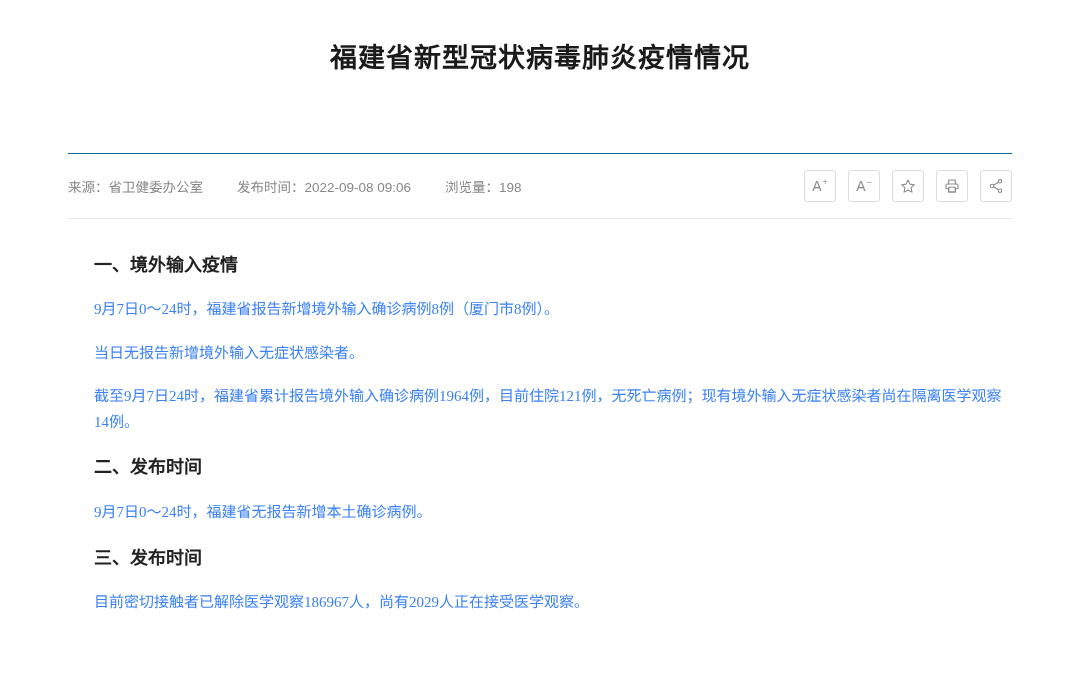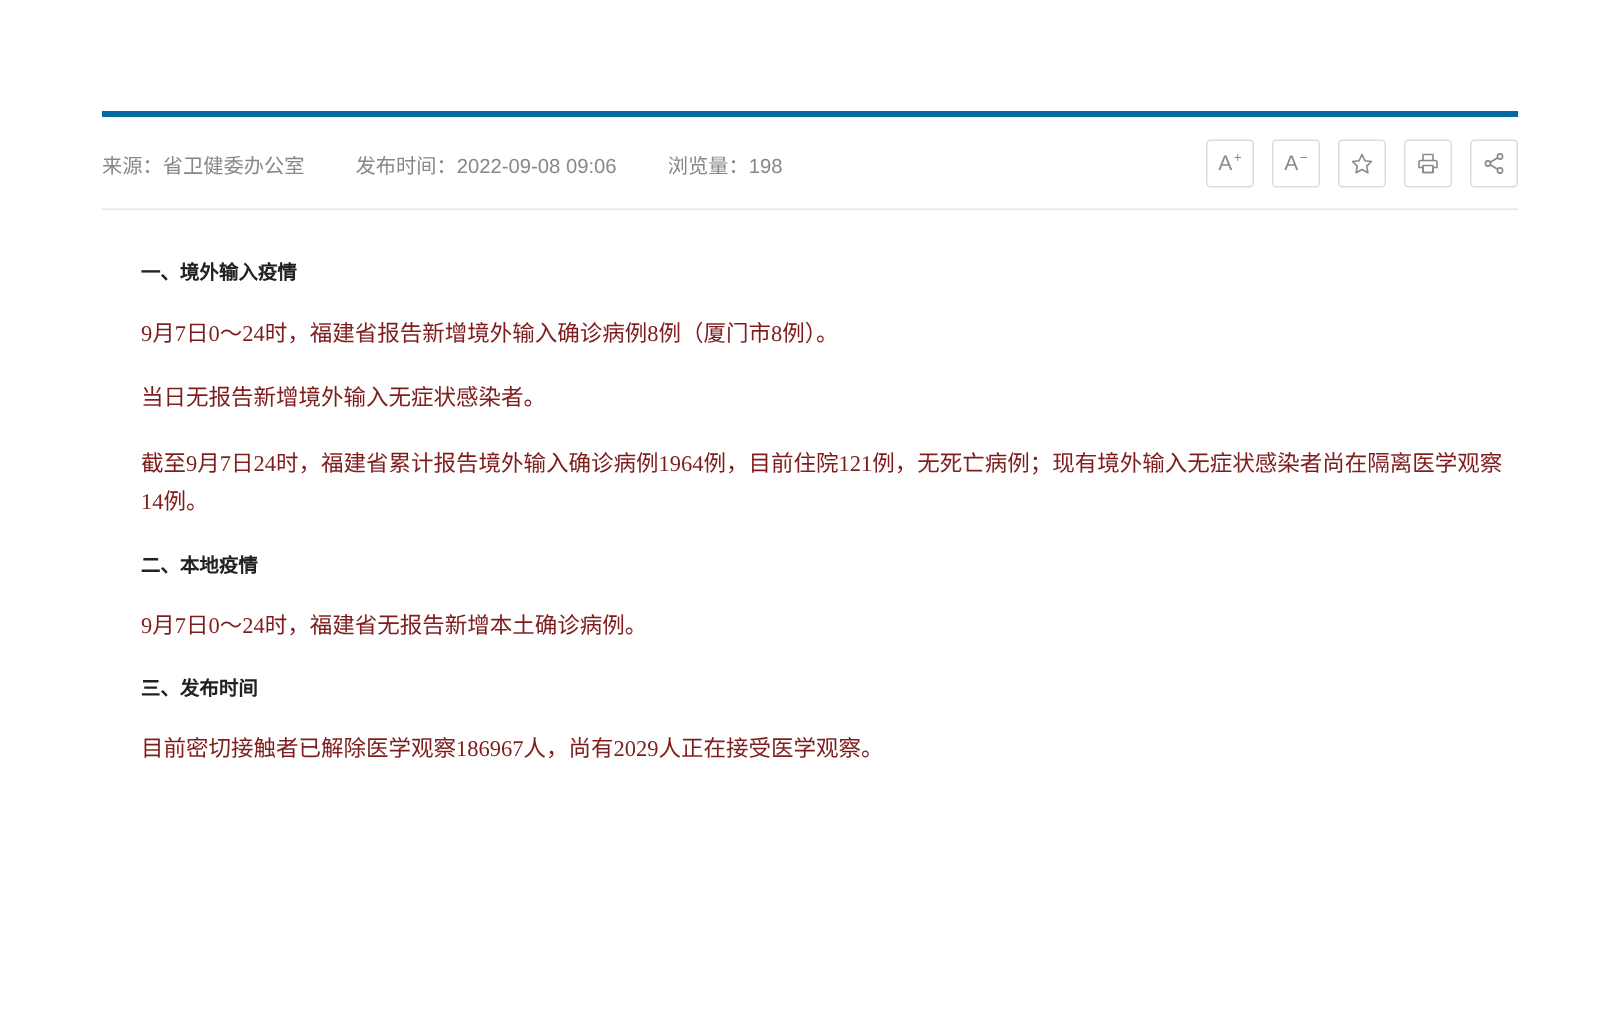--- a/index.html
+++ b/index.html
@@ -27,21 +27,21 @@
     font-weight: bold;
     font-size: 27px;
     color: #1a1a1a;
     letter-spacing: 1px;
     margin: 0;
     padding: 38px 60px 0 60px;
     line-height: 1.5;
   }
   .meta-bar {
     margin: 74px 68px 0 68px;
-    border-top: 4px solid #0369a1;
+    border-top: 1px solid #0369a1;
     border-bottom: 1px solid #e6e6e6;
     height: 66px;
     display: flex;
     align-items: center;
     justify-content: space-between;
     box-sizing: border-box;
   }
   .meta-left {
     display: flex;
     align-items: center;
@@ -78,38 +78,39 @@
   }
   .tool-btn svg { display: block; }
   .content {
     margin: 32px 68px 0 68px;
     font-family: "Liberation Serif", "DejaVu Serif", serif;
     font-size: 15px;
     color: #333333;
   }
   .section-head {
     font-weight: bold;
-    font-size: 13px;
+    font-size: 18px;
     color: #222222;
     margin: 0 0 18px 26px;
     line-height: 1.6;
   }
   .para {
     margin: 0 0 18px 26px;
     line-height: 1.7;
-    color: #7f1d1d;
+    color: #3b82f6;
     font-size: 15px;
   }
   .para:last-child { margin-bottom: 0; }
 </style>
 </head>
 <body>
 
 <div class="page">
 
+  <h1 class="article-title">福建省新型冠状病毒肺炎疫情情况</h1>
 
   <div class="meta-bar">
     <div class="meta-left">
       <span class="meta-item">来源：省卫健委办公室</span>
       <span class="meta-item">发布时间：2022-09-08 09:06</span>
       <span class="meta-item">浏览量：198</span>
     </div>
     <div class="meta-tools">
 
       <div class="tool-btn">
@@ -145,19 +146,19 @@
       </div>
 
     </div>
   </div>
 
   <div class="content">
     <p class="section-head">一、境外输入疫情</p>
     <p class="para">9月7日0～24时，福建省报告新增境外输入确诊病例8例（厦门市8例）。</p>
     <p class="para">当日无报告新增境外输入无症状感染者。</p>
     <p class="para">截至9月7日24时，福建省累计报告境外输入确诊病例1964例，目前住院121例，无死亡病例；现有境外输入无症状感染者尚在隔离医学观察14例。</p>
-    <p class="section-head">二、本地疫情</p>
+    <p class="section-head">二、发布时间</p>
     <p class="para">9月7日0～24时，福建省无报告新增本土确诊病例。</p>
     <p class="section-head">三、发布时间</p>
     <p class="para">目前密切接触者已解除医学观察186967人，尚有2029人正在接受医学观察。</p>
   </div>
 
 </div>
 
 </body></html>

